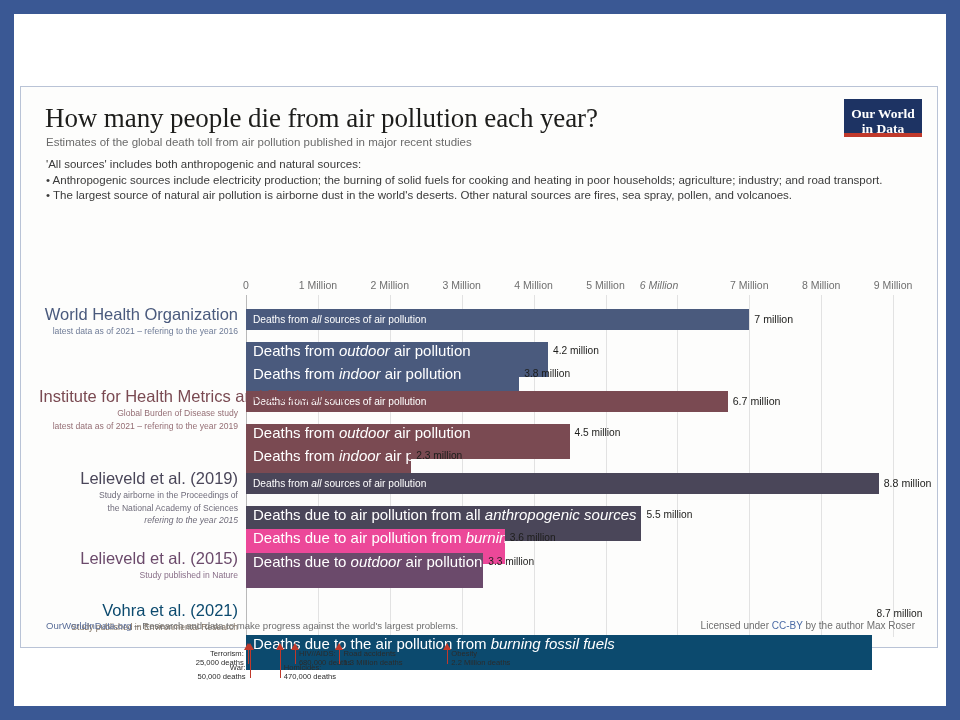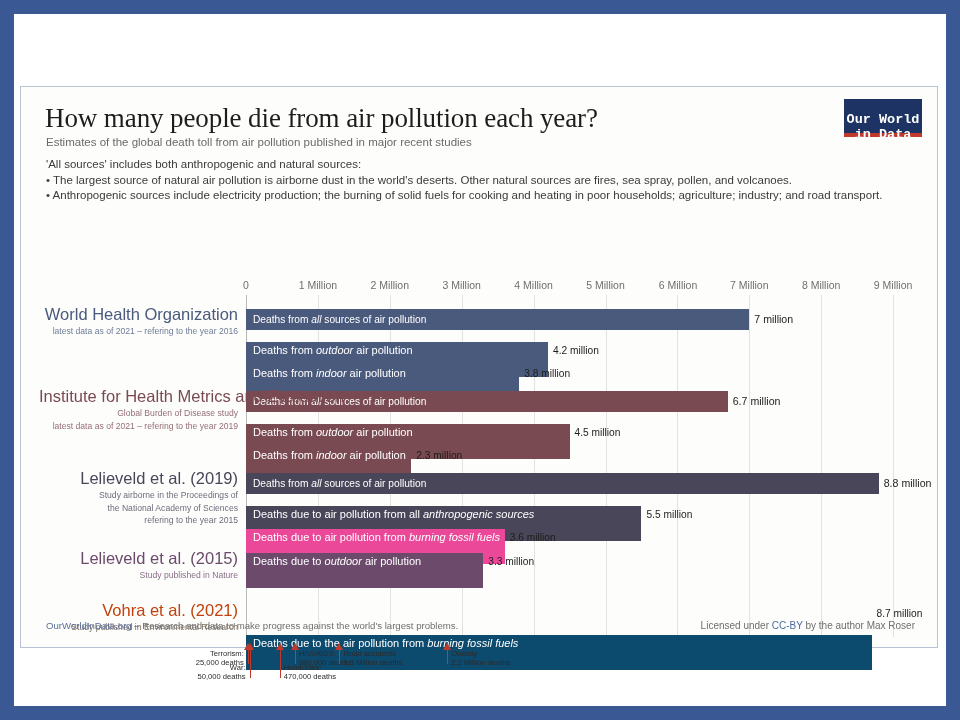--- a/index.html
+++ b/index.html
@@ -35,22 +35,22 @@
     position:absolute;left:25px;top:70px;width:880px;
     font-size:11.5px;color:#3a3a3a;line-height:15.5px;
   }
   .notes div{white-space:nowrap;}
   
   .logo{
     position:absolute;right:15px;top:12px;width:78px;height:38px;
     background:#1d3363;border-bottom:4px solid #c0392b;
     box-sizing:border-box;
     color:#ffffff;font-size:13.5px;line-height:15px;
-    text-align:center;padding-top:13px;font-weight:600;
-    font-family:Liberation Mono, monospace;
+    text-align:center;padding-top:7px;font-weight:600;
+    font-family:Liberation Serif, serif;
   }
   
   .plot{
     position:absolute;left:0;top:0;width:932px;height:692px;
     pointer-events:none;
   }
   .plot-inner{pointer-events:auto;}
   .gridline{
     position:absolute;top:208px;height:342px;width:1px;background:#e2e2e2;
   }
@@ -59,21 +59,21 @@
   }
   .tick-label{
     position:absolute;top:192px;font-size:10.5px;color:#6f6f6f;
     transform:translateX(-50%);white-space:nowrap;
   }
   .tick-label.zero{transform:translateX(-3px);}
   
   .bar{
     position:absolute;height:35px;
     box-sizing:border-box;
-    color:#ffffff;font-size:11px;
+    color:#ffffff;font-size:15px;
     line-height:17px;padding-left:7px;white-space:nowrap;
     overflow:hidden;
   }
   .bar.big{height:21px;line-height:21px;font-size:10.2px;}
   .barval{
     position:absolute;font-size:10.2px;color:#1d1d1b;white-space:nowrap;
   }
   .barval.big{font-size:10.6px;}
   
   .org{
@@ -121,22 +121,22 @@
 <body>
 
 <div class="slide">
 
   <div class="chart-panel">
 
     <div class="title">How many people die from air pollution each year?</div>
     <div class="subtitle">Estimates of the global death toll from air pollution published in major recent studies</div>
     <div class="notes">
       <div>'All sources' includes both anthropogenic and natural sources:</div>
+      <div>• Anthropogenic sources include electricity production; the burning of solid fuels for cooking and heating in poor households; agriculture; industry; and road transport.</div>
       <div>• The largest source of natural air pollution is airborne dust in the world's deserts. Other natural sources are fires, sea spray, pollen, and volcanoes.</div>
-      <div>• Anthropogenic sources include electricity production; the burning of solid fuels for cooking and heating in poor households; agriculture; industry; and road transport.</div>
     </div>
 
     <div class="logo">
       <div>Our World</div>
       <div>in Data</div>
     </div>
 
     <div class="plot">
       <div class="plot-inner" id="plot-inner">
           <div class="axis-zero" style="left: 225px;"></div>
@@ -145,21 +145,21 @@
           <div class="tick-label" style="left: 296.9px;">1 Million</div>
           <div class="gridline" style="left: 368.8px;"></div>
           <div class="tick-label" style="left: 368.8px;">2 Million</div>
           <div class="gridline" style="left: 440.7px;"></div>
           <div class="tick-label" style="left: 440.7px;">3 Million</div>
           <div class="gridline" style="left: 512.6px;"></div>
           <div class="tick-label" style="left: 512.6px;">4 Million</div>
           <div class="gridline" style="left: 584.5px;"></div>
           <div class="tick-label" style="left: 584.5px;">5 Million</div>
           <div class="gridline" style="left: 656.4px;"></div>
-          <div class="tick-label" style="left: 657px;">6 Million</div>
+          <div class="tick-label" style="left: 638px; font-style: italic;">6 Million</div>
           <div class="gridline" style="left: 728.3px;"></div>
           <div class="tick-label" style="left: 728.3px;">7 Million</div>
           <div class="gridline" style="left: 800.2px;"></div>
           <div class="tick-label" style="left: 800.2px;">8 Million</div>
           <div class="gridline" style="left: 872.1px;"></div>
           <div class="tick-label" style="left: 872.1px;">9 Million</div>
           <div class="bar big" style="left: 225px; top: 222px; width: 503.3px; background: rgb(74, 90, 125);"><span>Deaths from <i>all</i> sources of air pollution</span></div>
           <div class="barval big" style="left: 733.3px; top: 226px;">7 million</div>
           <div class="bar" style="left: 225px; top: 255px; width: 301.98px; background: rgb(74, 90, 125);"><span>Deaths from <i>outdoor</i> air pollution</span></div>
           <div class="barval" style="left: 531.98px; top: 258px;">4.2 million</div>
@@ -183,32 +183,32 @@
           <div class="bar big" style="left: 225px; top: 386px; width: 632.72px; background: rgb(74, 70, 89);"><span>Deaths from <i>all</i> sources of air pollution</span></div>
           <div class="barval big" style="left: 862.72px; top: 390px;">8.8 million</div>
           <div class="bar" style="left: 225px; top: 419px; width: 395.45px; background: rgb(74, 70, 89);"><span>Deaths due to air pollution from all <i>anthropogenic sources</i></span></div>
           <div class="barval" style="left: 625.45px; top: 422px;">5.5 million</div>
           <div class="bar" style="left: 225px; top: 442px; width: 258.84px; background: #ec4899;"><span>Deaths due to air pollution from <i>burning fossil fuels</i></span></div>
           <div class="barval" style="left: 488.84px; top: 445px;">3.6 million</div>
           <div class="org" style="left: 18px; width: 199px; top: 382px;">
             <div class="org-name" style="color: rgb(74, 70, 89);">Lelieveld et al. (2019)</div>
             <div class="org-sub" style="color: rgb(74, 70, 89); opacity: 0.8;">Study airborne in the Proceedings of</div>
             <div class="org-sub" style="color: rgb(74, 70, 89); opacity: 0.8;">the National Academy of Sciences</div>
-            <div class="org-sub" style="color: rgb(74, 70, 89); opacity: 0.8;">refering to the year 2015</div>
+            <div class="org-sub" style="color: rgb(74, 70, 89); opacity: 0.8; font-style: italic;">refering to the year 2015</div>
           </div>
           <div class="bar" style="left: 225px; top: 466px; width: 237.27px; background: rgb(107, 74, 107);"><span>Deaths due to <i>outdoor</i> air pollution</span></div>
           <div class="barval" style="left: 467.27px; top: 469px;">3.3 million</div>
           <div class="org" style="left: 18px; width: 199px; top: 462px;">
             <div class="org-name" style="color: rgb(107, 74, 107);">Lelieveld et al. (2015)</div>
             <div class="org-sub" style="color: rgb(107, 74, 107); opacity: 0.8;">Study published in Nature</div>
           </div>
           <div class="bar" style="left: 225px; top: 548px; width: 625.53px; background: #0c4a6e;"><span>Deaths due to the air pollution from <i>burning fossil fuels</i></span></div>
           <div class="barval" style="left: 855.53px; top: 521px;">8.7 million</div>
           <div class="org" style="left: 18px; width: 199px; top: 514px;">
-            <div class="org-name" style="color: #c2410c;">Vohra et al. (2021)</div>
+            <div class="org-name" style="color: #0c4a6e;">Vohra et al. (2021)</div>
             <div class="org-sub" style="color: rgb(91, 71, 51); opacity: 0.8;">Study published in Environmental Research</div>
           </div>
           <div class="anno-arrow" style="left: 222.798px; top: 556px;"></div>
           <div class="anno-line" style="left: 226.798px; top: 563px; height: 14px;"></div>
           <div class="anno-text right" style="top: 562px; left: 0px; width: 222.798px;">
             <div>Terrorism:</div>
             <div>25,000 deaths</div>
           </div>
           <div class="anno-arrow" style="left: 224.595px; top: 556px;"></div>
           <div class="anno-line" style="left: 228.595px; top: 563px; height: 28px;"></div>

